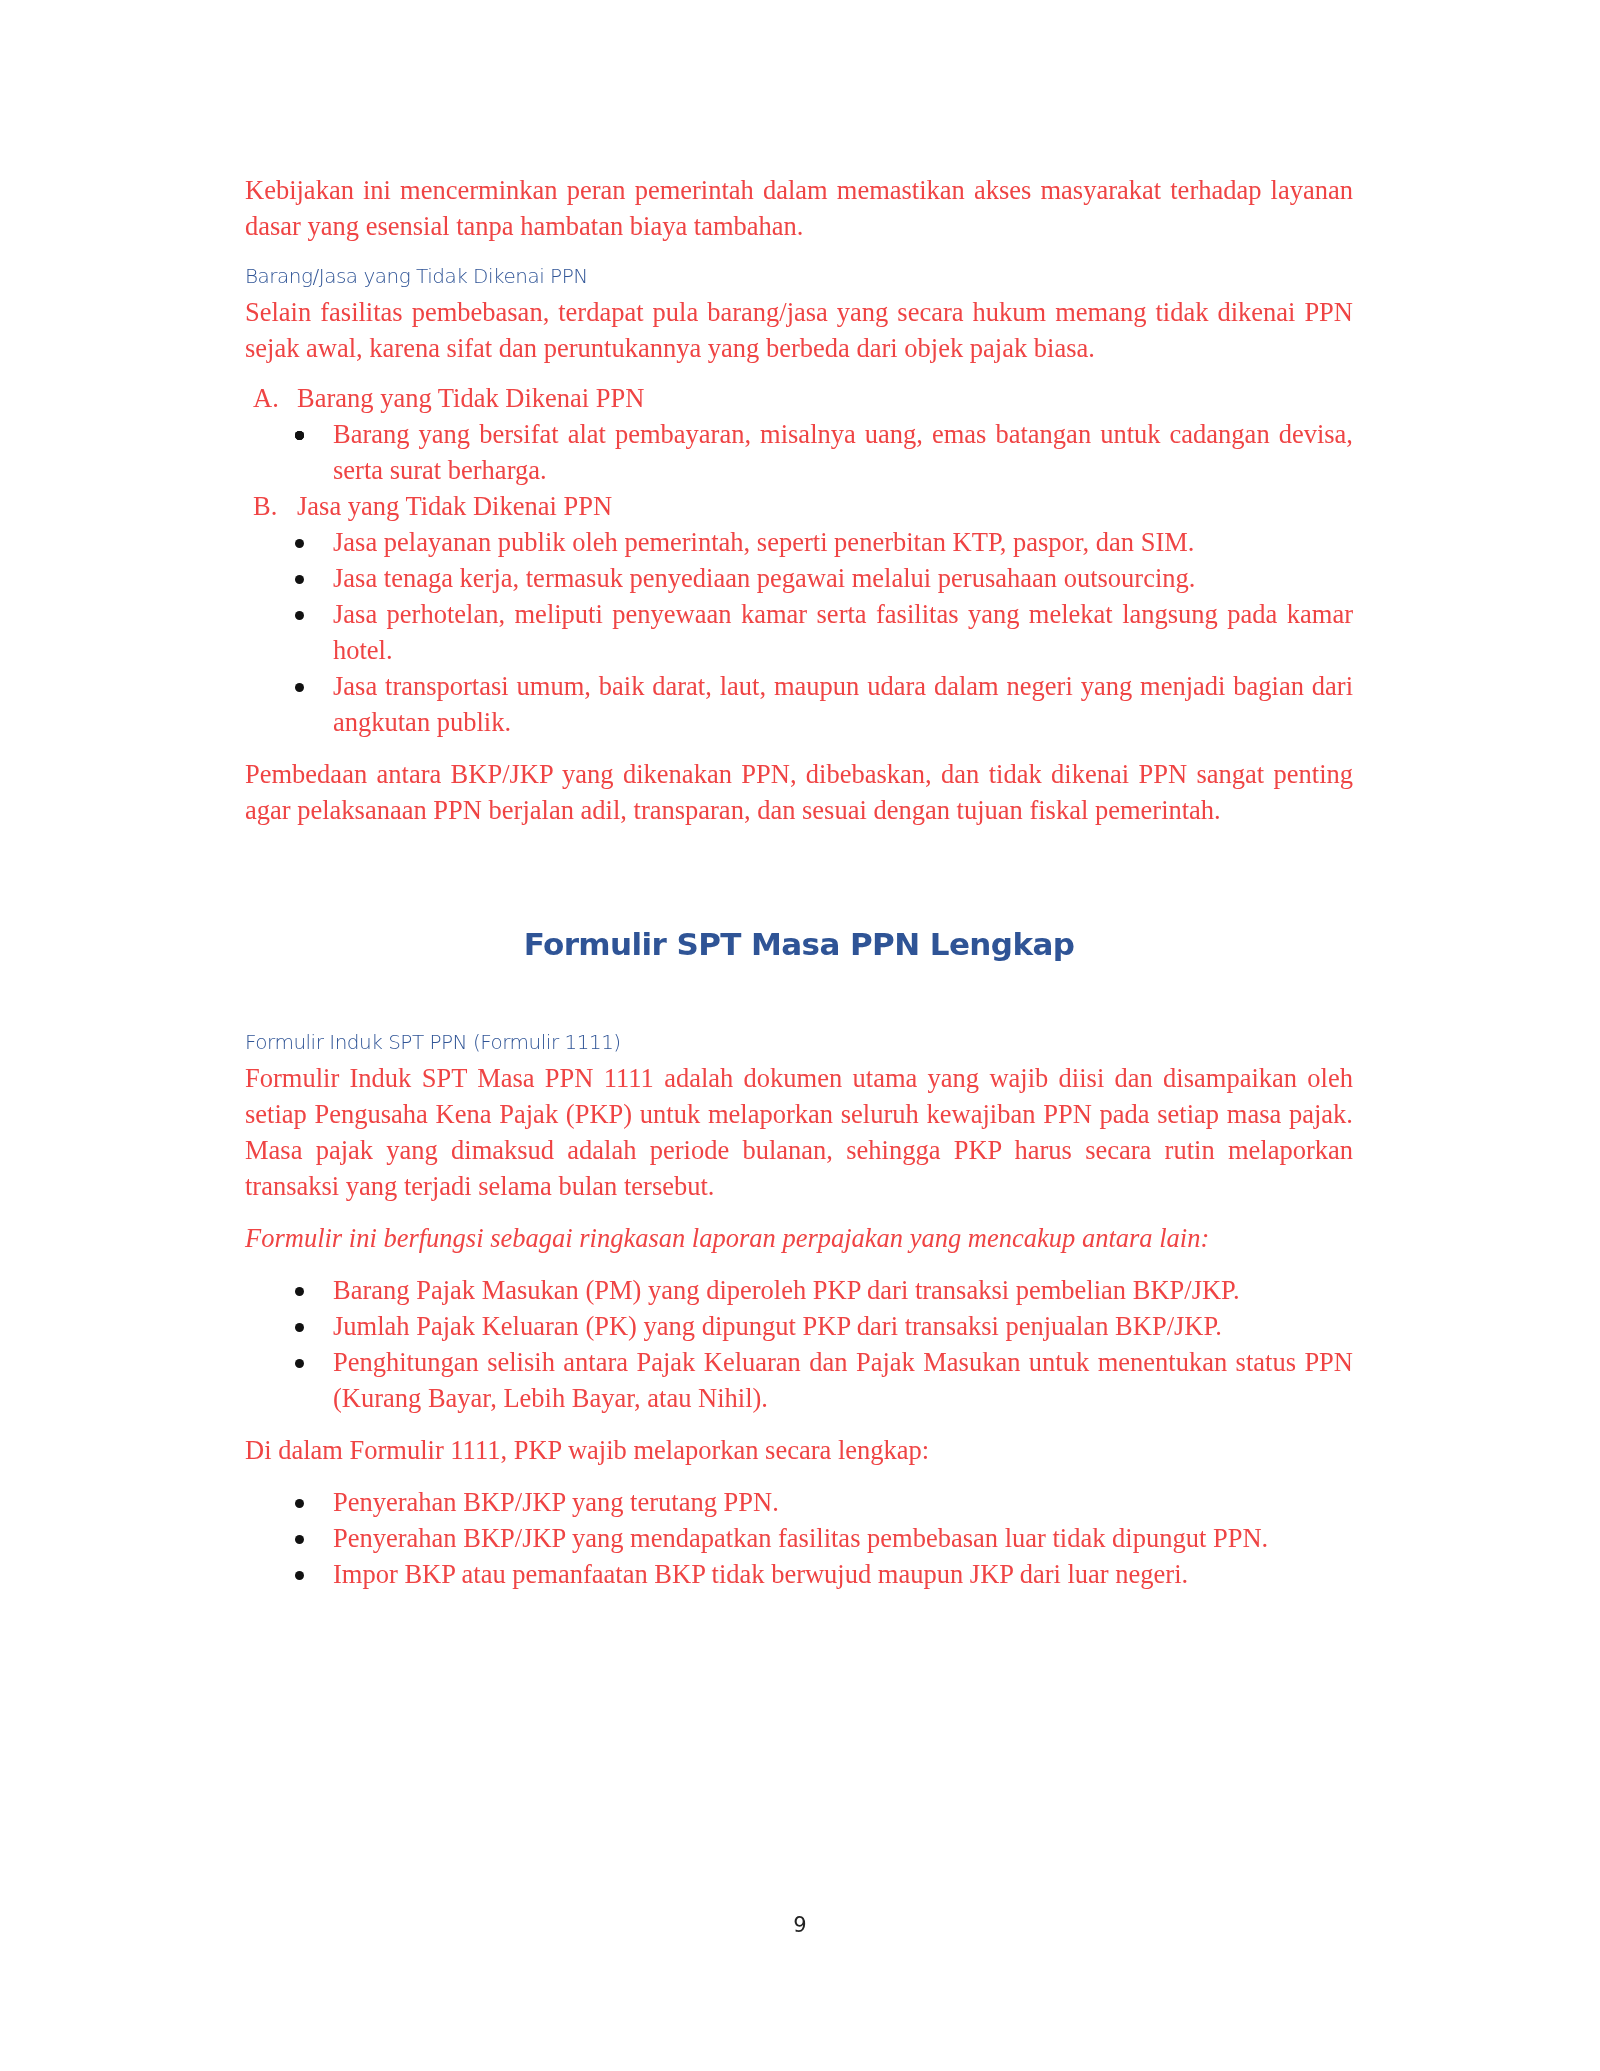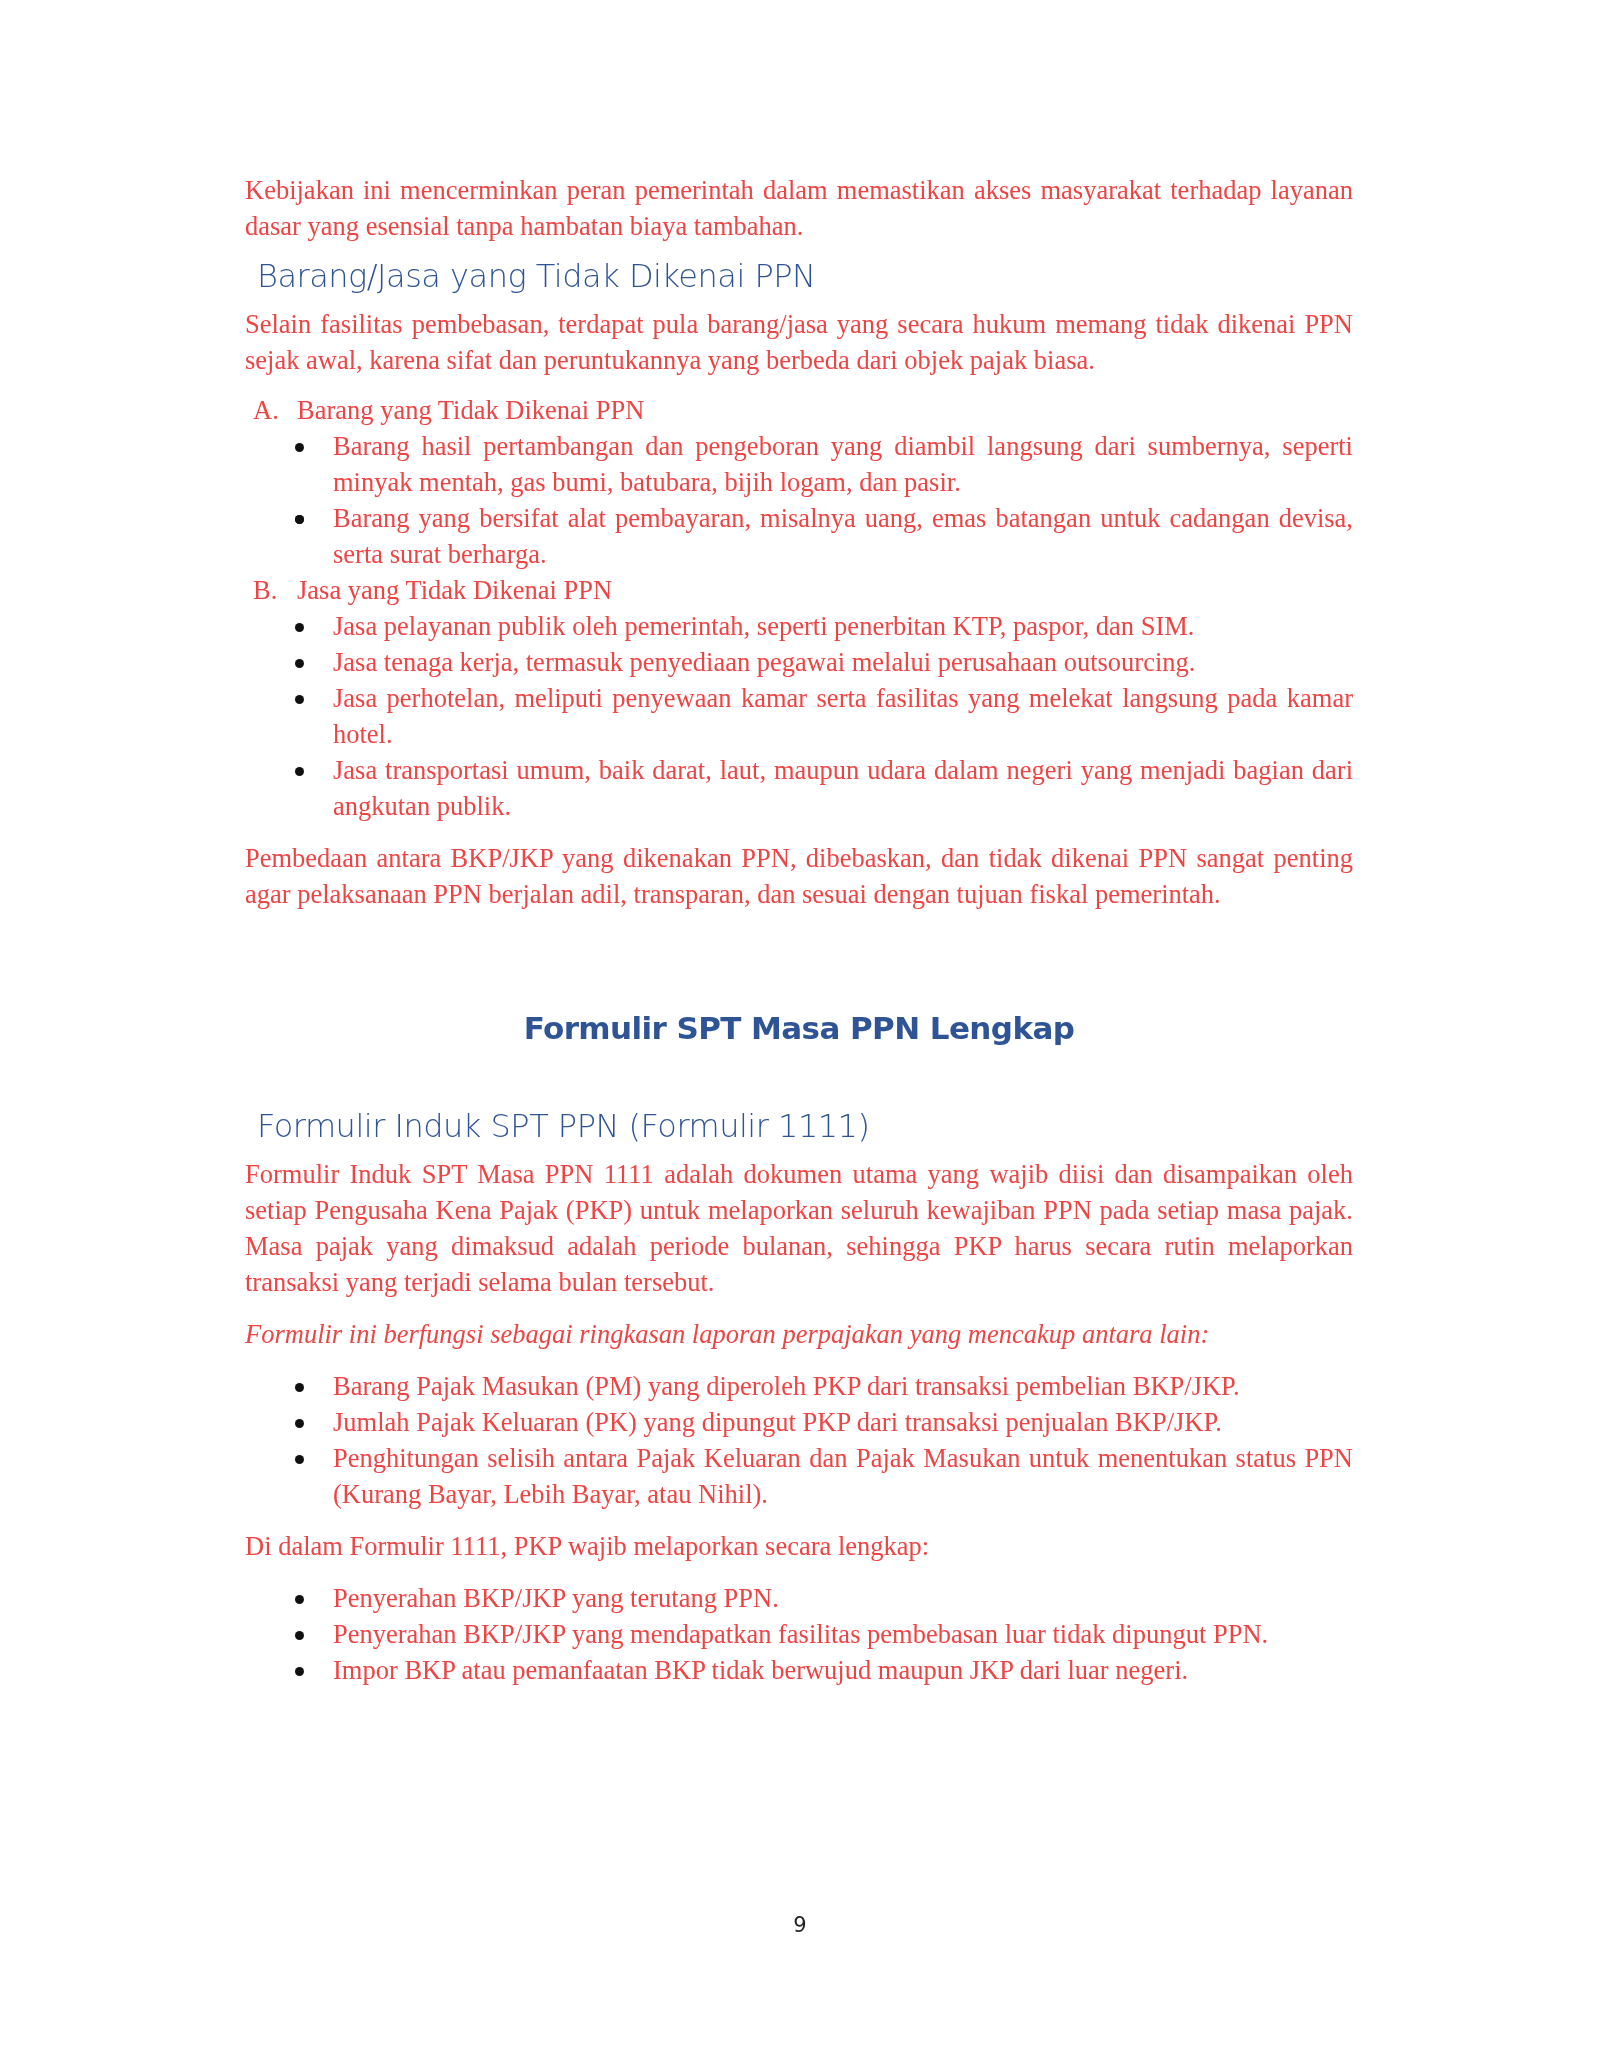--- a/index.html
+++ b/index.html
@@ -7,21 +7,21 @@
   .page { position: absolute; left: 0; top: 0; width: 1600px; height: 2071px; background: #fff; }
   .content { position: absolute; left: 245px; width: 1108px; top: 172px; }
   .p {
     font-family: "Liberation Serif", serif;
     font-size: 26.5px; line-height: 36px; color: #ef4444;
     text-align: justify; margin: 0;
   }
   .h2 {
     font-family: "DejaVu Sans", sans-serif;
     font-weight: 300; color: #2f5496;
-    font-size: 32px; line-height: 36px; margin: 12px;
+    font-size: 20px; line-height: 36px; margin: 0;
     letter-spacing: -0.5px;
   }
   .h1 {
     font-family: "DejaVu Sans", sans-serif;
     color: #2f5496; font-size: 31px; line-height: 40px; margin: 0;
     letter-spacing: -0.6px;
   }
   .alpha { position: relative; padding-left: 52px; }
   .alpha .marker { position: absolute; left: 8px; top: 0; }
   .bullets { list-style: none; margin: 0; padding: 0; }
@@ -45,21 +45,21 @@
 
     <h3 class="h2" style="margin-top:14px;">Barang/Jasa yang Tidak Dikenai PPN</h3>
     <p class="p">Selain fasilitas pembebasan, terdapat pula barang/jasa yang secara hukum memang tidak dikenai PPN sejak awal, karena sifat dan peruntukannya yang berbeda dari objek pajak biasa.</p>
 
     <div style="margin-top:14px;">
       <div class="p alpha">
         <span class="marker">A.</span>
         <span>Barang yang Tidak Dikenai PPN</span>
       </div>
       <ul class="bullets p">
-        <li><span class="dot"></span><span>Barang hasil pertambangan dan pengeboran yang diambil langsung dari sumbernya, seperti minyak mentah, gas bumi, batubara, bijih logam, dan pasir.</span></li>
+        <li><span class="dot"></span></li>
         <li><span class="dot"></span></li>
         <li><span class="dot"></span><span>Barang yang bersifat alat pembayaran, misalnya uang, emas batangan untuk cadangan devisa, serta surat berharga.</span></li>
       </ul>
       <div class="p alpha">
         <span class="marker">B.</span>
         <span>Jasa yang Tidak Dikenai PPN</span>
       </div>
       <ul class="bullets p">
         <li><span class="dot"></span><span>Jasa pelayanan publik oleh pemerintah, seperti penerbitan KTP, paspor, dan SIM.</span></li>
         <li><span class="dot"></span><span>Jasa tenaga kerja, termasuk penyediaan pegawai melalui perusahaan outsourcing.</span></li>

